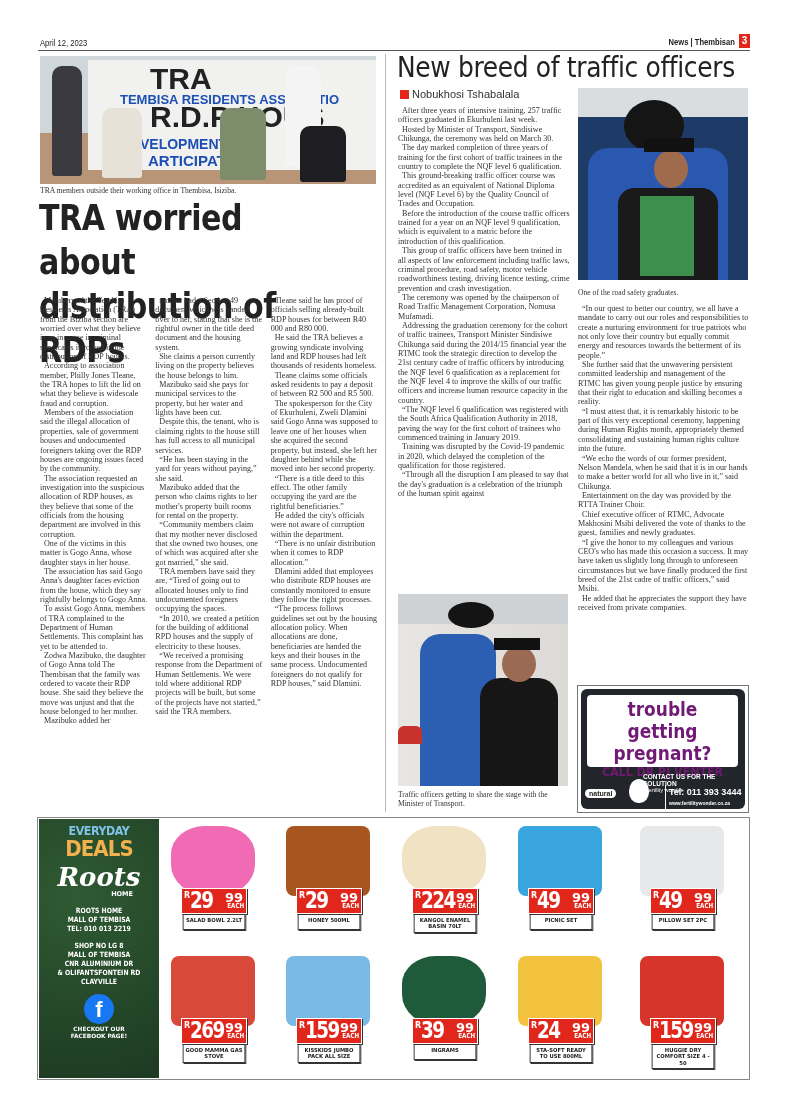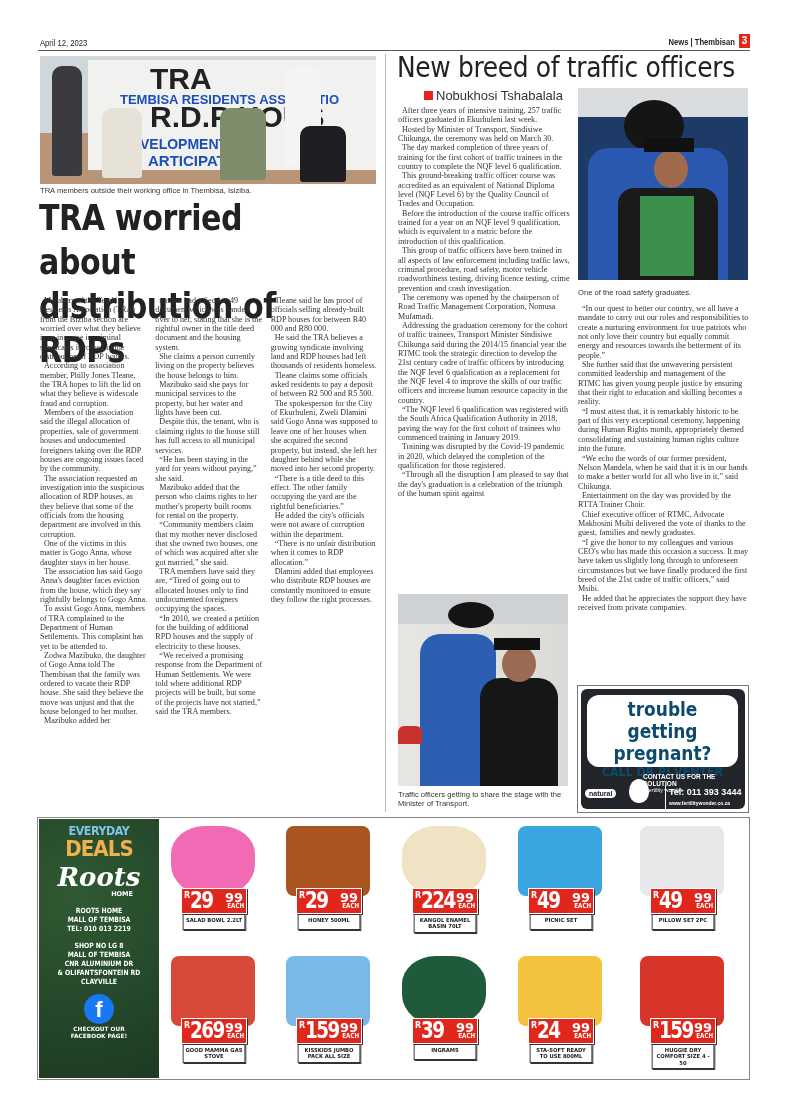--- a/index.html
+++ b/index.html
@@ -12,46 +12,46 @@
 
   
   .photo1 { position: absolute; left: 40px; top: 56px; width: 336px; height: 128px; background: linear-gradient(#cfd7db 0 60%, #b99578 60% 100%); overflow: hidden; }
   .photo1 .banner { position: absolute; left: 48px; top: 4px; width: 290px; height: 110px; background: #f1f1ef; }
   .photo1 .b1 { position: absolute; left: 110px; top: 2px; font-family: "Liberation Sans", sans-serif; font-weight: bold; font-size: 30px; color: #222; }
   .photo1 .b2 { position: absolute; left: 80px; top: 32px; font-family: "Liberation Sans", sans-serif; font-weight: bold; font-size: 13px; color: #1c4fb5; white-space: nowrap; }
   .photo1 .b3 { position: absolute; left: 110px; top: 40px; font-family: "Liberation Sans", sans-serif; font-weight: bold; font-size: 30px; color: #222; }
   .photo1 .b4 { position: absolute; left: 100px; top: 76px; font-family: "Liberation Sans", sans-serif; font-weight: bold; font-size: 14px; color: #1c4fb5; }
   .photo1 .b5 { position: absolute; left: 110px; top: 92px; font-family: "Liberation Sans", sans-serif; font-weight: bold; font-size: 15px; color: #1c4fb5; }
   .person { position: absolute; border-radius: 10px 10px 3px 3px; }
-  .cap { font-family: Liberation Sans, sans-serif; font-size: 7.6px; color: #333; }
+  .cap { font-family: Liberation Serif, serif; font-size: 7.6px; color: #333; }
   .cap1 { position: absolute; left: 40px; top: 186px; }
   .headline1 { position: absolute; left: 39px; top: 196px; width: 340px; font-family: "DejaVu Sans", sans-serif; font-weight: bold; font-size: 35px; line-height: 44px; color: #222; transform: scaleX(0.86); transform-origin: left; letter-spacing: -0.5px; }
   .cols3 { position: absolute; left: 40px; top: 296px; width: 338px; display: flex; gap: 8px; }
   .col { font-size: 8.1px; line-height: 9.35px; color: #333; flex: 1; }
   .col p { text-indent: 4px; }
 
   .vline { position: absolute; left: 385px; top: 54px; width: 1px; height: 758px; background: #bbb; }
 
   
   .headline2 { position: absolute; left: 397px; top: 50px; font-family: "DejaVu Sans", sans-serif; font-size: 29px; color: #222; transform: scaleX(0.86); transform-origin: left; white-space: nowrap; letter-spacing: -0.4px; }
-  .byline { position: absolute; left: 400px; top: 88px; font-family: "Liberation Sans", sans-serif; font-size: 13px; color: #333; display: flex; align-items: center; gap: 3px; margin-left: 24px; }
+  .byline { position: absolute; left: 400px; top: 88px; font-family: "Liberation Sans", sans-serif; font-size: 11px; color: #333; display: flex; align-items: center; gap: 3px; }
   .byline .sq { width: 9px; height: 9px; background: #e1261c; }
   .rcol1 { position: absolute; left: 398px; top: 106px; width: 172px; font-size: 8.1px; line-height: 9.35px; color: #333; }
   .rcol1 p { text-indent: 4px; }
   .photo2 { position: absolute; left: 578px; top: 88px; width: 170px; height: 192px; background: linear-gradient(#d9dde0 0 15%, #1e3a66 15% 100%); overflow: hidden; }
   .cap2 { position: absolute; left: 578px; top: 288px; }
   .rcol2 { position: absolute; left: 578px; top: 304px; width: 172px; font-size: 8.1px; line-height: 9.35px; color: #333; }
   .rcol2 p { text-indent: 4px; }
   .photo3 { position: absolute; left: 398px; top: 594px; width: 170px; height: 192px; background: linear-gradient(90deg, #e8e6e2, #dcdad6); overflow: hidden; }
   .cap3 { position: absolute; left: 398px; top: 790px; width: 172px; line-height: 9px; }
 
   
   .ad1 { position: absolute; left: 577px; top: 685px; width: 172px; height: 128px; border: 1px solid #777; padding: 3px; }
   .ad1 .inner { width: 100%; height: 100%; background: #222529; border-radius: 6px; position: relative; }
-  .ad1 .white { position: absolute; left: 6px; top: 6px; right: 7px; height: 72px; background: #fff; border-radius: 12px; text-align: center; font-family: "DejaVu Sans", sans-serif; font-weight: bold; color: #0c4a6e; }
+  .ad1 .white { position: absolute; left: 6px; top: 6px; right: 7px; height: 72px; background: #fff; border-radius: 4px; text-align: center; font-family: "DejaVu Sans", sans-serif; font-weight: bold; color: #701a75; }
   .ad1 .t1 { font-size: 20px; line-height: 22px; margin-top: 3px; transform: scaleX(0.85); }
   .ad1 .t2 { font-size: 20px; line-height: 22px; transform: scaleX(0.85); }
   .ad1 .t3 { font-size: 13px; line-height: 16px; transform: scaleX(0.85); }
   .ad1 .contact { position: absolute; left: 62px; top: 84px; color: #fff; font-family: "Liberation Sans", sans-serif; font-size: 6.5px; font-weight: bold; }
   .ad1 .tel { position: absolute; left: 88px; top: 98px; color: #fff; font-family: "Liberation Sans", sans-serif; font-size: 9px; font-weight: bold; }
   .ad1 .web { position: absolute; left: 88px; top: 111px; color: #fff; font-family: "Liberation Sans", sans-serif; font-size: 5px; font-weight: bold; }
   .ad1 .natural { position: absolute; left: 4px; top: 100px; background: #fff; color: #222; border-radius: 6px; padding: 1px 4px; font-family: "Liberation Sans", sans-serif; font-size: 7px; font-weight: bold; }
   .ad1 .apple { position: absolute; left: 48px; top: 90px; width: 20px; height: 24px; background: #fff; border-radius: 50% 50% 45% 45%; }
   .ad1 .fw { position: absolute; left: 66px; top: 98px; color: #fff; font-family: "Liberation Sans", sans-serif; font-size: 5.5px; line-height: 6px; }
   .ad1 .sep { position: absolute; left: 84px; top: 96px; width: 1px; height: 24px; background: #fff; }
@@ -134,20 +134,21 @@
     </div>
   <div class="col">
       <p>Tleane said he has proof of officials selling already-built RDP houses for between R40 000 and R80 000.</p>
       <p>He said the TRA believes a growing syndicate involving land and RDP houses had left thousands of residents homeless.</p>
       <p>Tleane claims some officials asked residents to pay a deposit of between R2 500 and R5 500.</p>
       <p>The spokesperson for the City of Ekurhuleni, Zweli Dlamini said Gogo Anna was supposed to leave one of her houses when she acquired the second property, but instead, she left her daughter behind while she moved into her second property.</p>
       <p>“There is a title deed to this effect. The other family occupying the yard are the rightful beneficiaries.”</p>
       <p>He added the city's officials were not aware of corruption within the department.</p>
       <p>“There is no unfair distribution when it comes to RDP allocation.”</p>
       <p>Dlamini added that employees who distribute RDP houses are constantly monitored to ensure they follow the right processes.</p>
+      <p>“The process follows guidelines set out by the housing allocation policy. When allocations are done, beneficiaries are handed the keys and their houses in the same process. Undocumented foreigners do not qualify for RDP houses,” said Dlamini.</p>
     </div>
 </div>
 
 <div class="vline"></div>
 
 <div class="headline2">New breed of traffic officers</div>
 <div class="byline">
   <span class="sq"></span>
   <span>Nobukhosi Tshabalala</span>
 </div>

